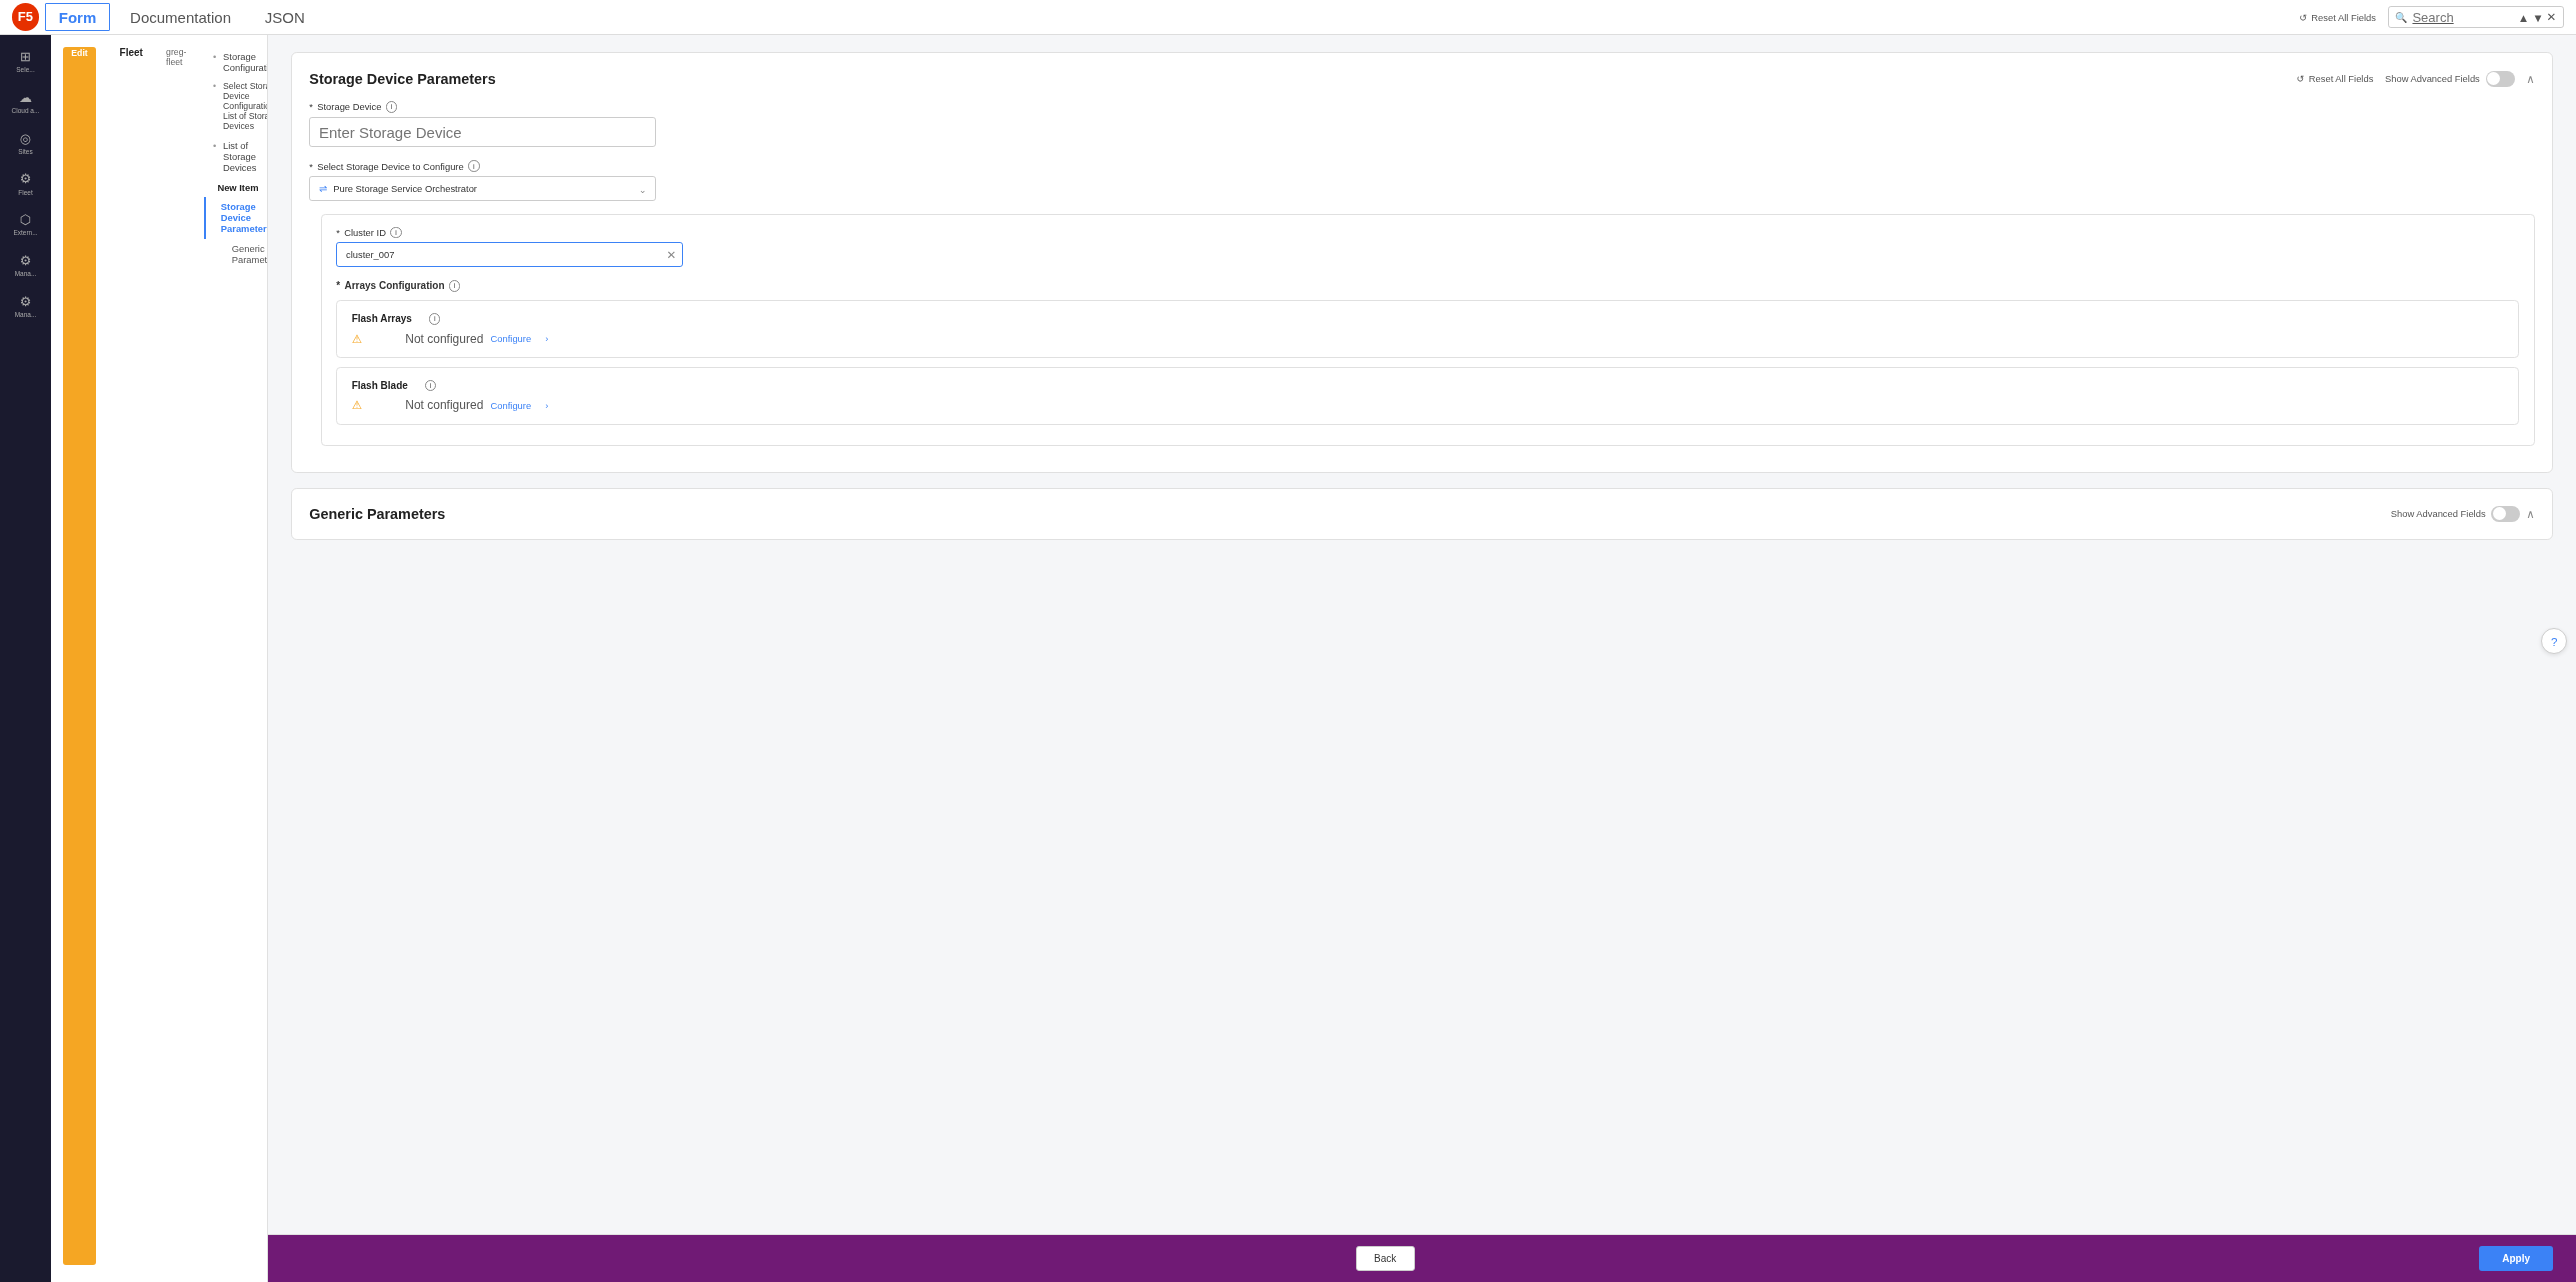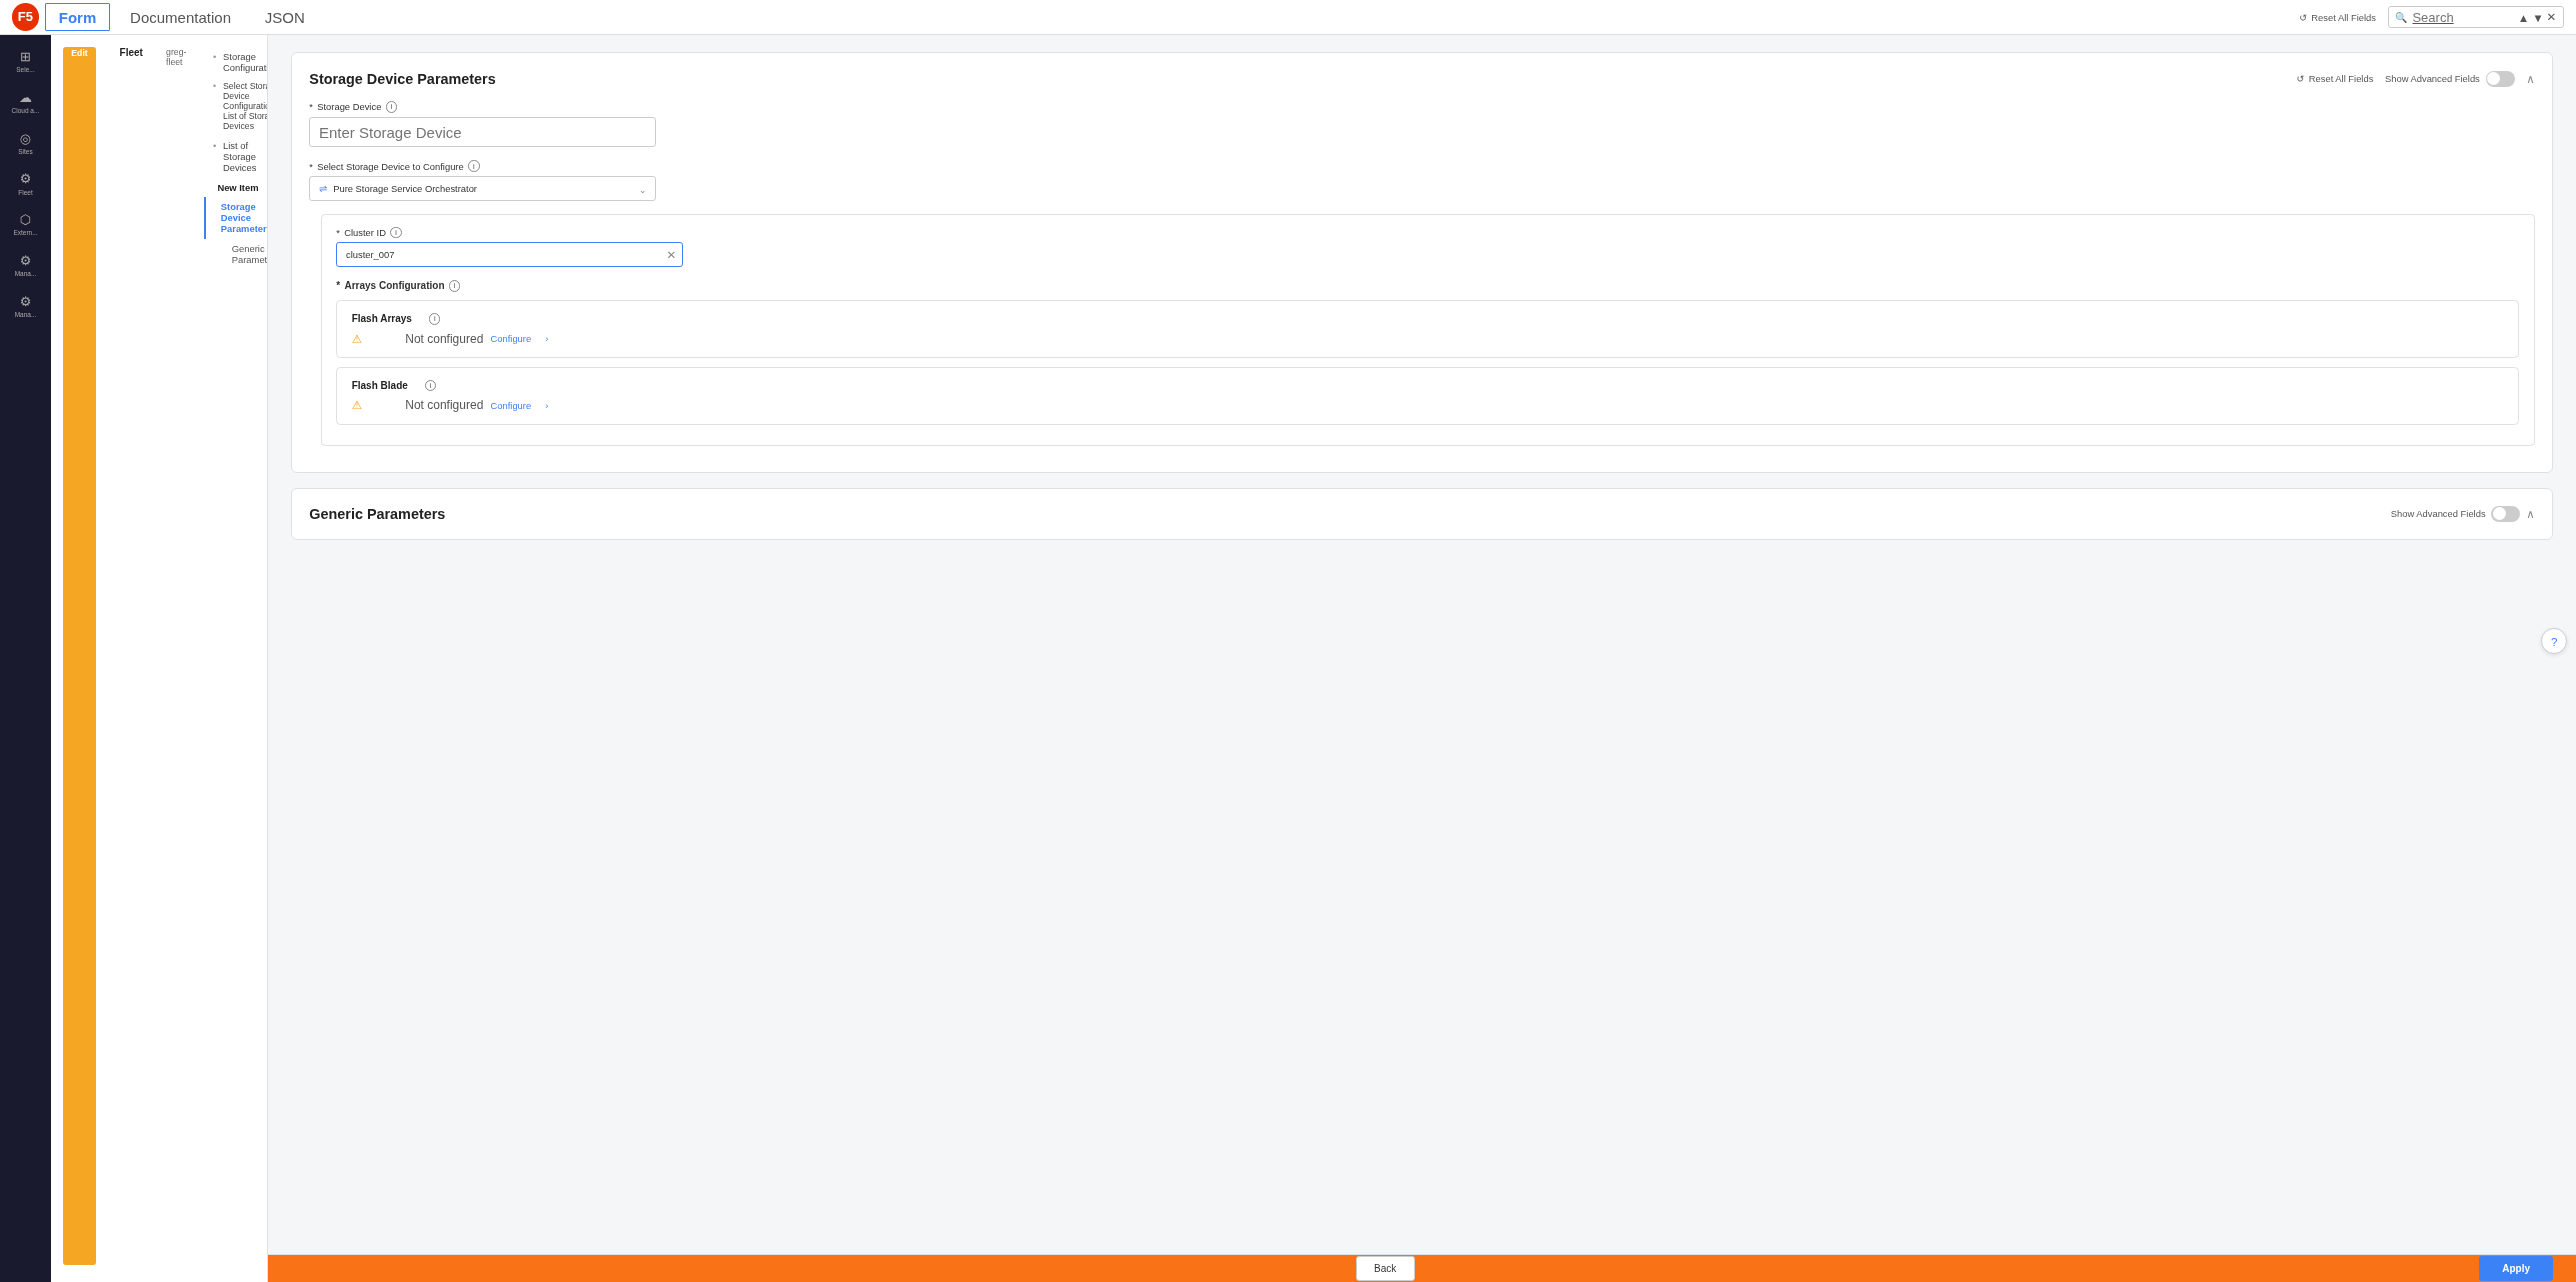--- a/index.html
+++ b/index.html
@@ -76,21 +76,21 @@
     
     .arrays-config-label { font-size: 10px; font-weight: 600; color: #333; margin-bottom: 8.7px; display: flex; align-items: center; gap: 4.3px; }
     .array-item { border: 0.7px solid #e0e0e0; border-radius: 4.3px; padding: 11.6px 14.4px; margin-bottom: 8.7px; }
     .array-item-title { font-size: 10px; font-weight: 600; color: #222; margin-bottom: 7.2px; display: flex; align-items: center; gap: 17px; }
     .not-configured-row { display: flex; align-items: center; gap: 7.2px; }
     .warning-icon { color: #f5a623; font-size: 11.6px; }
     .not-configured-text { color: #555; font-size: 12px; margin-left: 36px; }
     .configure-link { color: #3b82f6; font-size: 9.4px; cursor: pointer; display: flex; align-items: center; gap: 14px; }
 
     
-    .bottom-bar { display: flex; align-items: center; justify-content: space-between; padding: 1px 23px; background: #f97316; border-top: 0.7px solid #e0e0e0; position: sticky; bottom: 0; }
+    .bottom-bar { display: flex; align-items: center; justify-content: space-between; padding: 11px 23px; background: #701a75; border-top: 0.7px solid #e0e0e0; position: sticky; bottom: 0; }
     .back-btn { padding: 5.8px 17.3px; border: 1.1px solid #ccc; border-radius: 2.9px; background: #fff; color: #333; font-size: 10px; cursor: pointer; }
     .apply-btn { padding: 7.2px 23px; background: #3b82f6; color: #fff; border: none; border-radius: 2.9px; font-size: 10px; font-weight: 600; cursor: pointer; }
 
     
     .generic-section { background: #fff; border-radius: 5.8px; border: 0.7px solid #e0e0e0; padding: 17.3px; margin-bottom: 14.4px; }
     .generic-header { display: flex; align-items: center; justify-content: space-between; }
     .generic-title { font-size: 14.4px; font-weight: 700; color: #222; }
 
     
     .help-fab { position: fixed; right: 8.7px; top: 50%; transform: translateY(-50%); width: 26px; height: 26px; background: #fff; border: 1.1px solid #ccc; border-radius: 50%; display: flex; align-items: center; justify-content: center; font-size: 11.6px; color: #3b82f6; cursor: pointer; box-shadow: 0 1.4px 4.3px rgba(0,0,0,0.1); }

